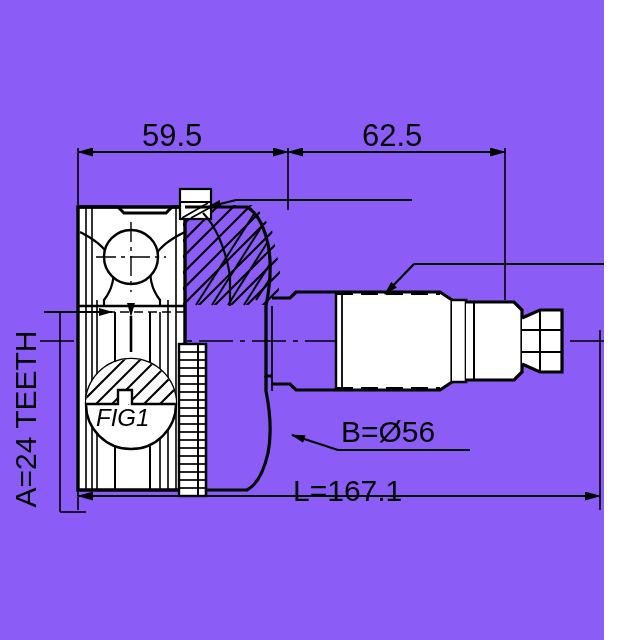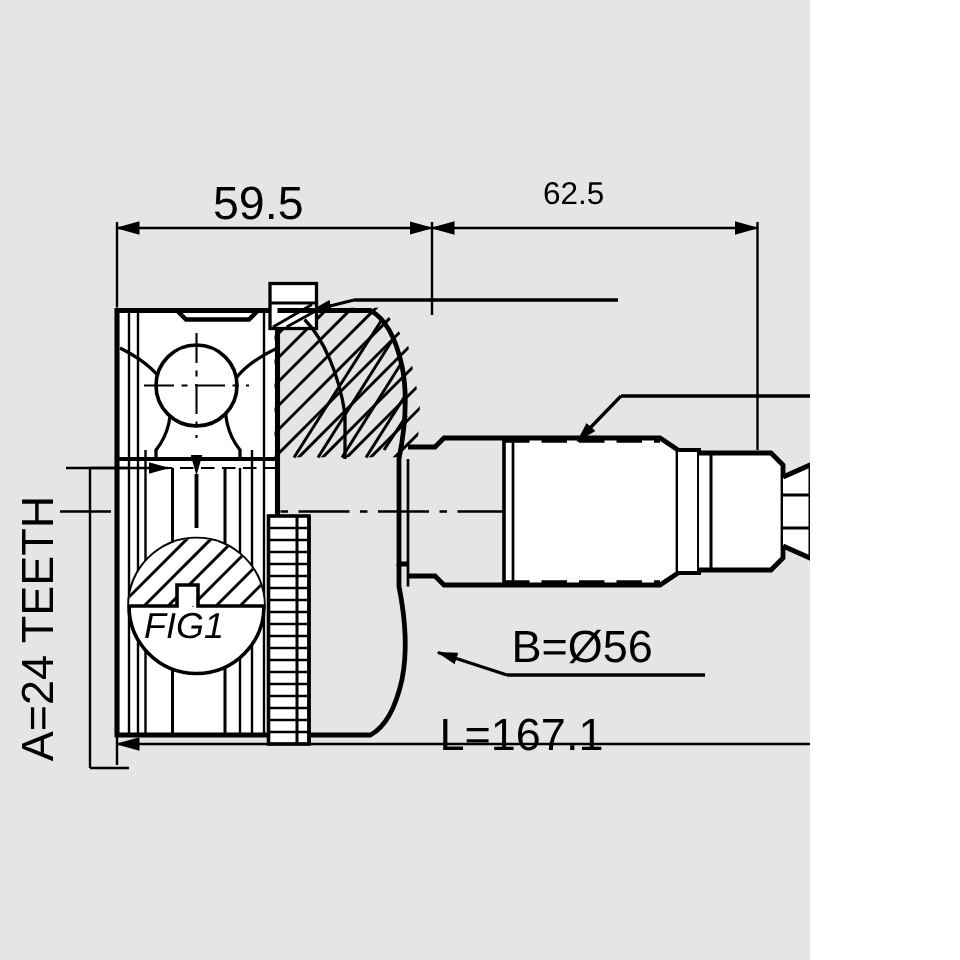--- a/index.html
+++ b/index.html
@@ -1,26 +1,26 @@
 <!DOCTYPE html>
 <html><head>
 <meta charset="utf-8">
 <style>
   html,body{margin:0;padding:0;background:#ffffff;}
   #sheet{
-    position:relative;width:540px;height:640px;background:#e5e5e5;
+    position:relative;width:604px;height:640px;background:#8b5cf6;
     font-family:"Liberation Sans",sans-serif;color:#000000;overflow:hidden;
   }
   #sheet svg{position:absolute;left:0;top:0;}
   .dimtext{
     position:absolute;font-family:"Liberation Sans",sans-serif;
     font-weight:400;color:#000;white-space:nowrap;letter-spacing:0px;
   }
   .t595{font-size:31px;left:142px;top:118px;}
-  .t625{font-size:21px;left:362px;top:118px;}
+  .t625{font-size:31px;left:362px;top:118px;}
   .t44{font-size:30px;left:239px;top:167px;}
   .tc28{font-size:30px;left:414px;top:229px;}
   .tb56{font-size:30px;left:341px;top:415px;}
   .tl148{font-size:30px;left:293px;top:474px;}
   .ta24{
     font-size:30px;left:-79px;top:402px;width:210px;text-align:center;
     transform:rotate(-90deg);transform-origin:center center;
   }
   .tfig1{font-size:24px;left:96px;top:404px;font-weight:400;font-style:italic;}
 </style>

